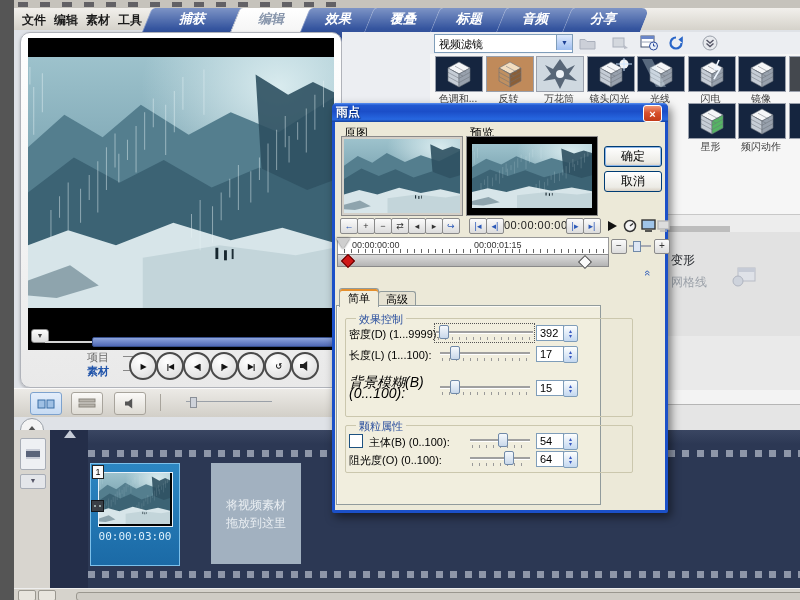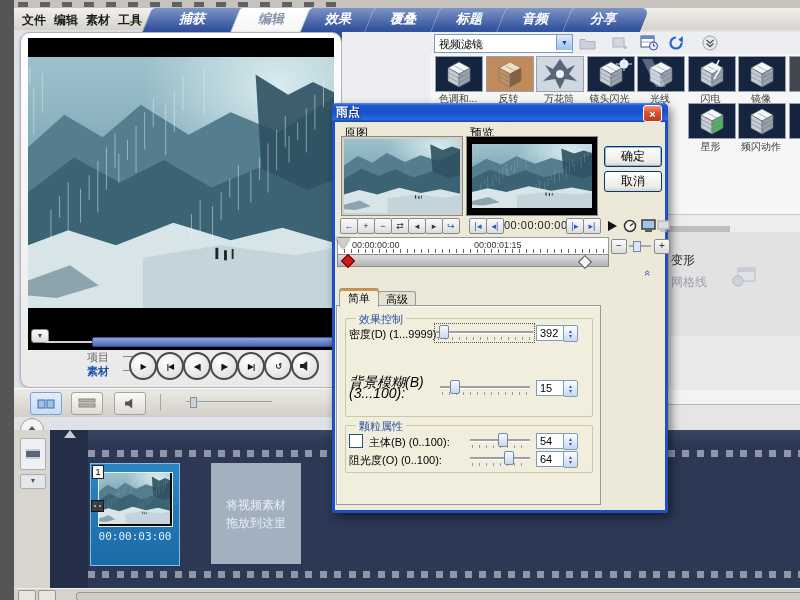--- a/index.html
+++ b/index.html
@@ -139,21 +139,21 @@
     background:linear-gradient(#fbfbfb,#dcdcdc);font-size:10px;line-height:11px;text-align:center;color:#333;cursor:pointer;}
   .zoom2-track{position:absolute;left:297px;top:142px;width:22px;height:2px;background:#a8aab2;}
   .zoom2-thumb{position:absolute;left:301px;top:138px;width:6px;height:9px;background:#dde6f4;border:1px solid #7089a8;cursor:pointer;}
   .collapse{position:absolute;left:313px;top:164px;font-size:11px;color:#2a58b8;transform:rotate(90deg);cursor:pointer;}
   .xp-tab{position:absolute;border:1px solid #919b9c;border-bottom:none;border-radius:3px 3px 0 0;
     font-size:11px;display:flex;align-items:center;justify-content:center;cursor:pointer;}
   .xp-tab.active{left:7px;top:185px;width:38px;height:18px;background:#f1eede;box-shadow:inset 0 2px 0 #e5902e;z-index:3;}
   .xp-tab.inactive{left:46px;top:188px;width:36px;height:15px;background:#e6e2d2;}
   .tab-page{position:absolute;left:4px;top:202px;width:263px;height:198px;border:1px solid #919b9c;background:#f1eede;
     box-shadow:inset 1px 1px 0 #fcfbf6;z-index:2;}
-  .grp{position:absolute;left:8px;border:1px solid #cbc7ad;border-radius:2px;}
+  .grp{position:absolute;left:8px;border:1px solid #cbc7ad;border-radius:2px;padding-left:40px;}
   .grp-label{position:absolute;top:-7px;left:10px;background:#f1eede;padding:0 3px;font-size:11px;color:#2a4f9e;}
   .ctl-row{position:absolute;left:0;width:100%;height:18px;}
   .ctl-label{position:absolute;left:12px;top:2px;font-size:11px;color:#000;white-space:nowrap;}
   .ctl-label.indent{left:32px;}
   .ctl-label.two-line{top:-3px;}
   .ctl-label.two-line span{display:block;font-size:14px;line-height:11px;font-style:italic;}
   .xp-slider{position:absolute;top:0;height:16px;cursor:pointer;}
   .xp-slider.focused{outline:1px dotted #555;outline-offset:1px;}
   .sl-track{position:absolute;left:0;right:0;top:6px;height:2px;background:#a0a0a0;box-shadow:0 1px 0 #fff;}
   .sl-ticks{position:absolute;left:2px;right:2px;top:12px;height:3px;
@@ -713,24 +713,37 @@
             <div class="sl-track"></div>
             <div class="sl-ticks"></div>
             <div class="sl-thumb" style="left: 7%;"></div>
           </div>
           <div class="spin-val">392</div>
           <div class="spin-ud">
             <span>▴</span>
             <span>▾</span>
           </div>
         </div>
+        <div class="ctl-row" style="top: 40px;">
+          <span class="ctl-label">长度(L)  (1...100):</span>
+          <div class="xp-slider" style="left: 103px; width: 90px;">
+            <div class="sl-track"></div>
+            <div class="sl-ticks"></div>
+            <div class="sl-thumb" style="left: 16%;"></div>
+          </div>
+          <div class="spin-val">17</div>
+          <div class="spin-ud">
+            <span>▴</span>
+            <span>▾</span>
+          </div>
+        </div>
         <div class="ctl-row" style="top: 74px;">
           <span class="ctl-label two-line">
             <span>背景模糊(B)</span>
-            <span>(3...100):</span>
+            <span>(0...100):</span>
           </span>
           <div class="xp-slider" style="left: 103px; width: 90px;">
             <div class="sl-track"></div>
             <div class="sl-ticks"></div>
             <div class="sl-thumb" style="left: 15%;"></div>
           </div>
           <div class="spin-val">15</div>
           <div class="spin-ud">
             <span>▴</span>
             <span>▾</span>

